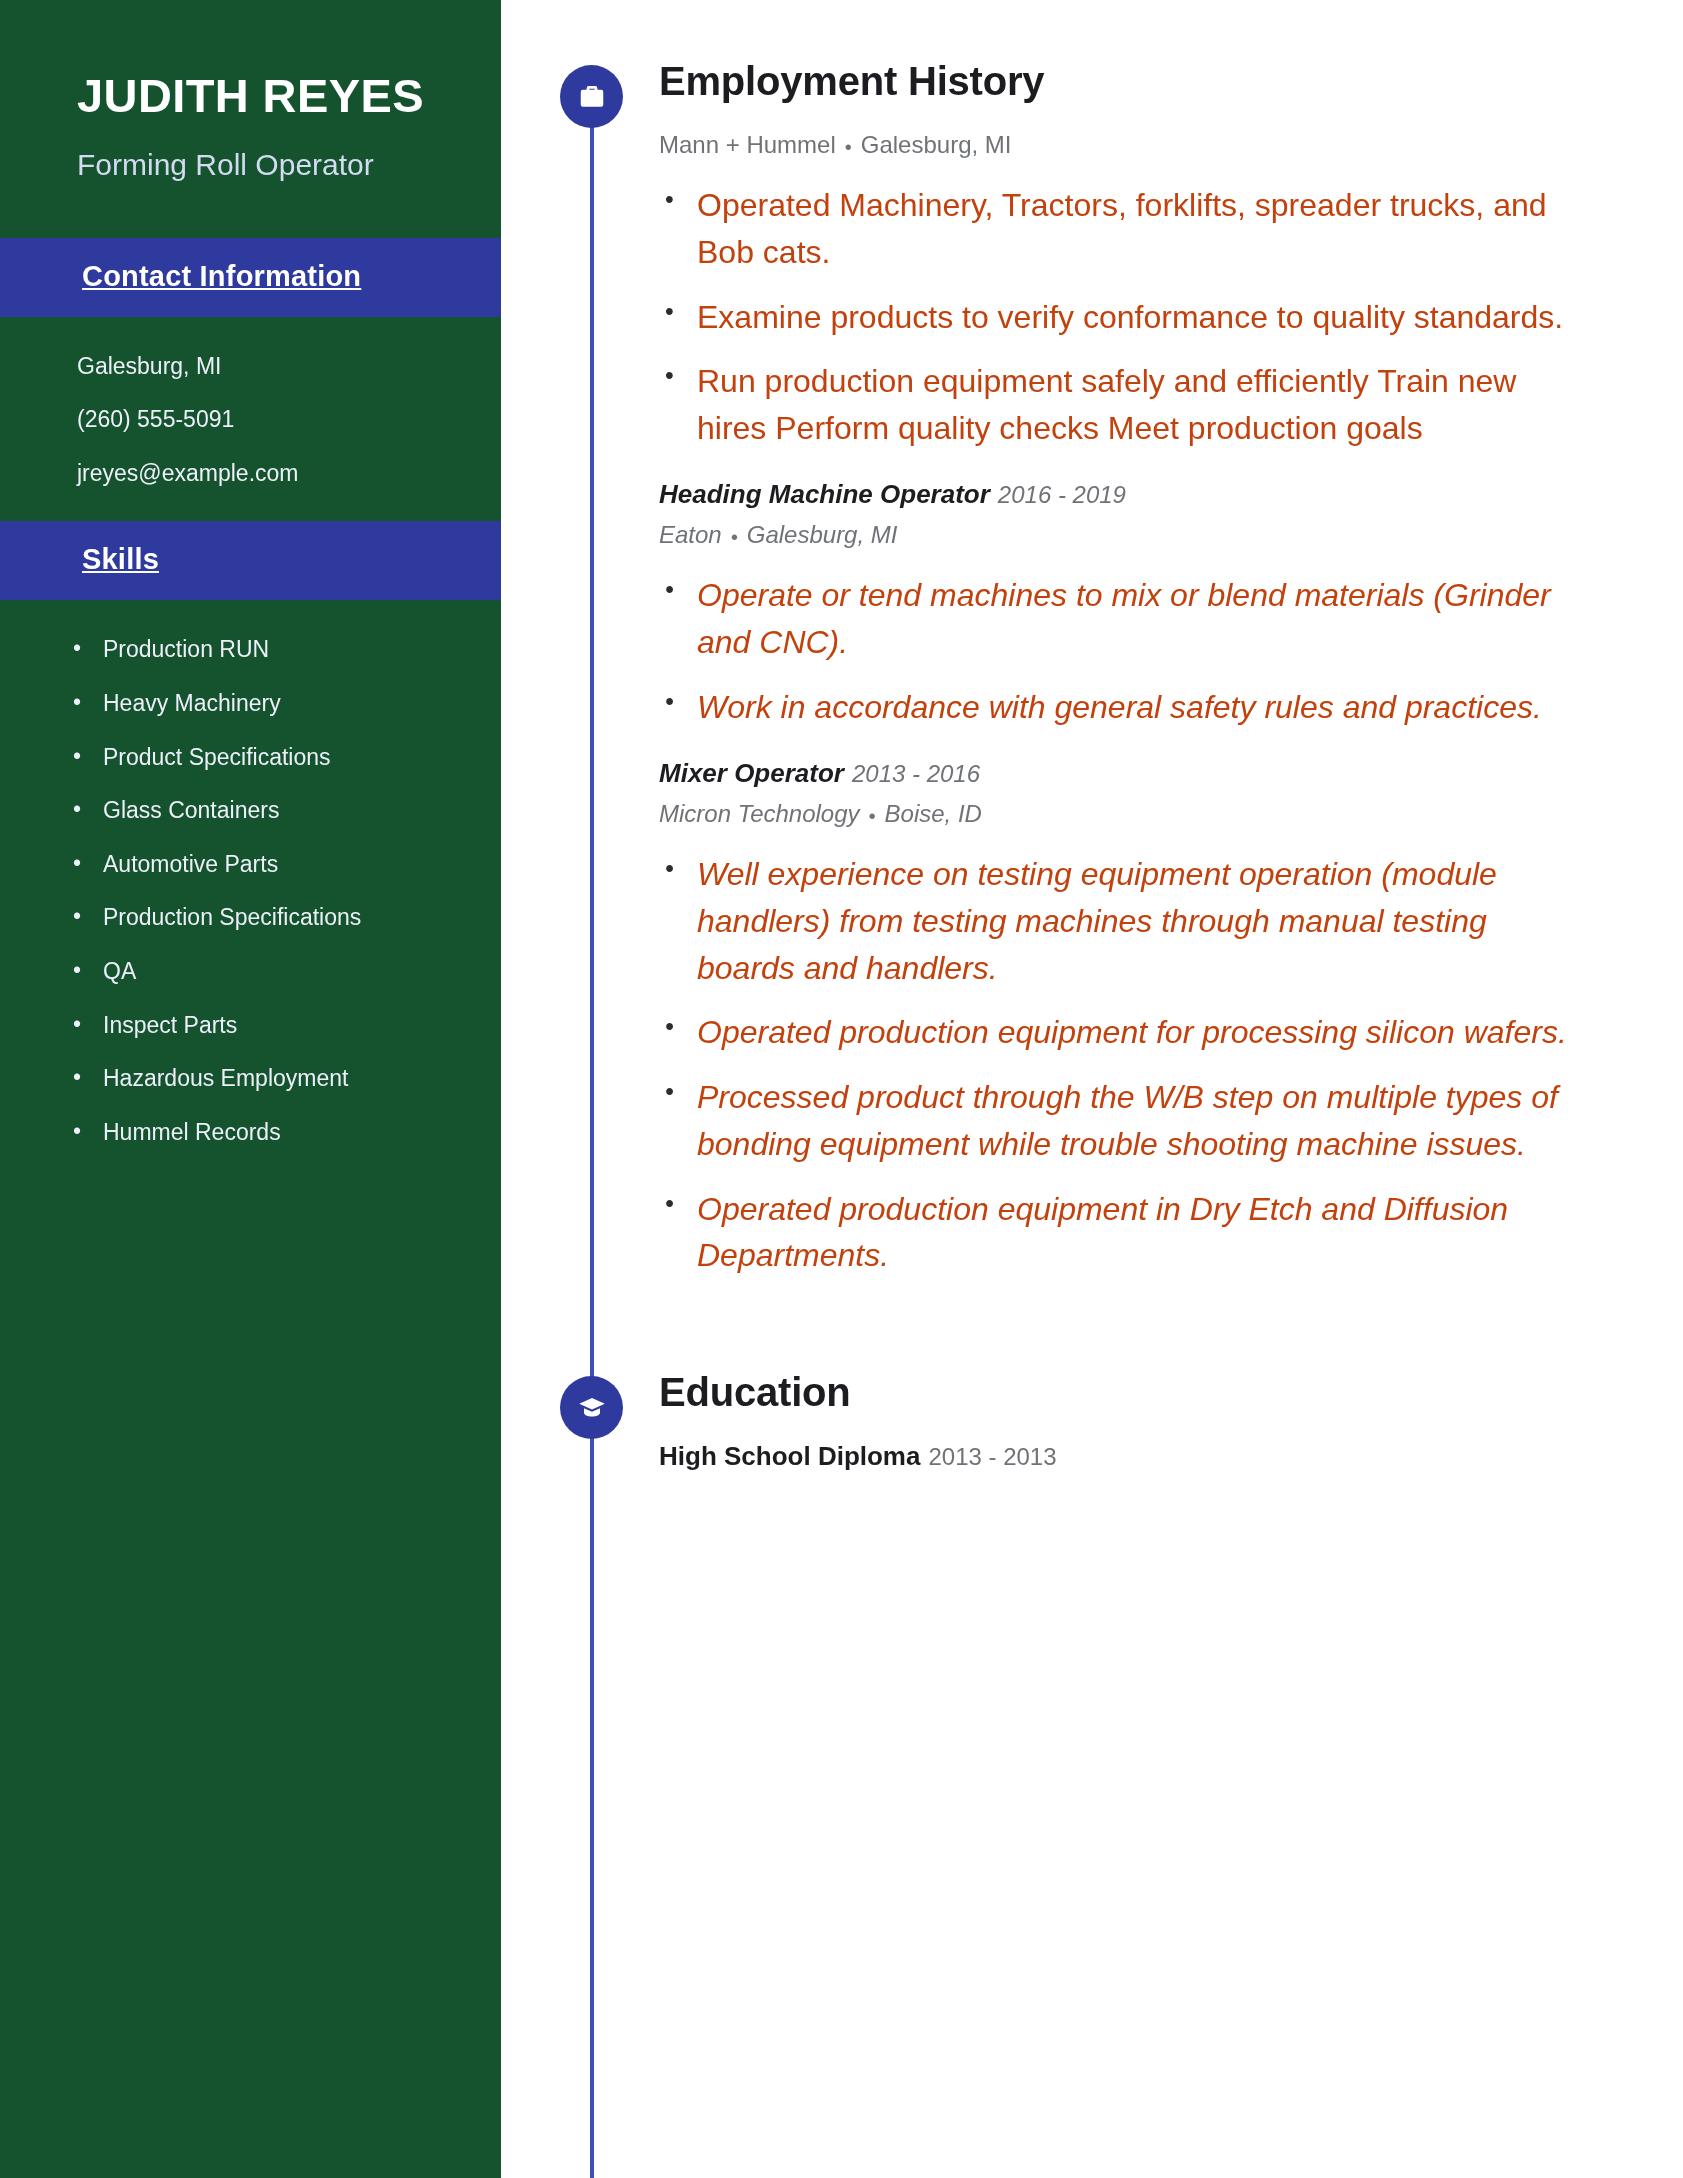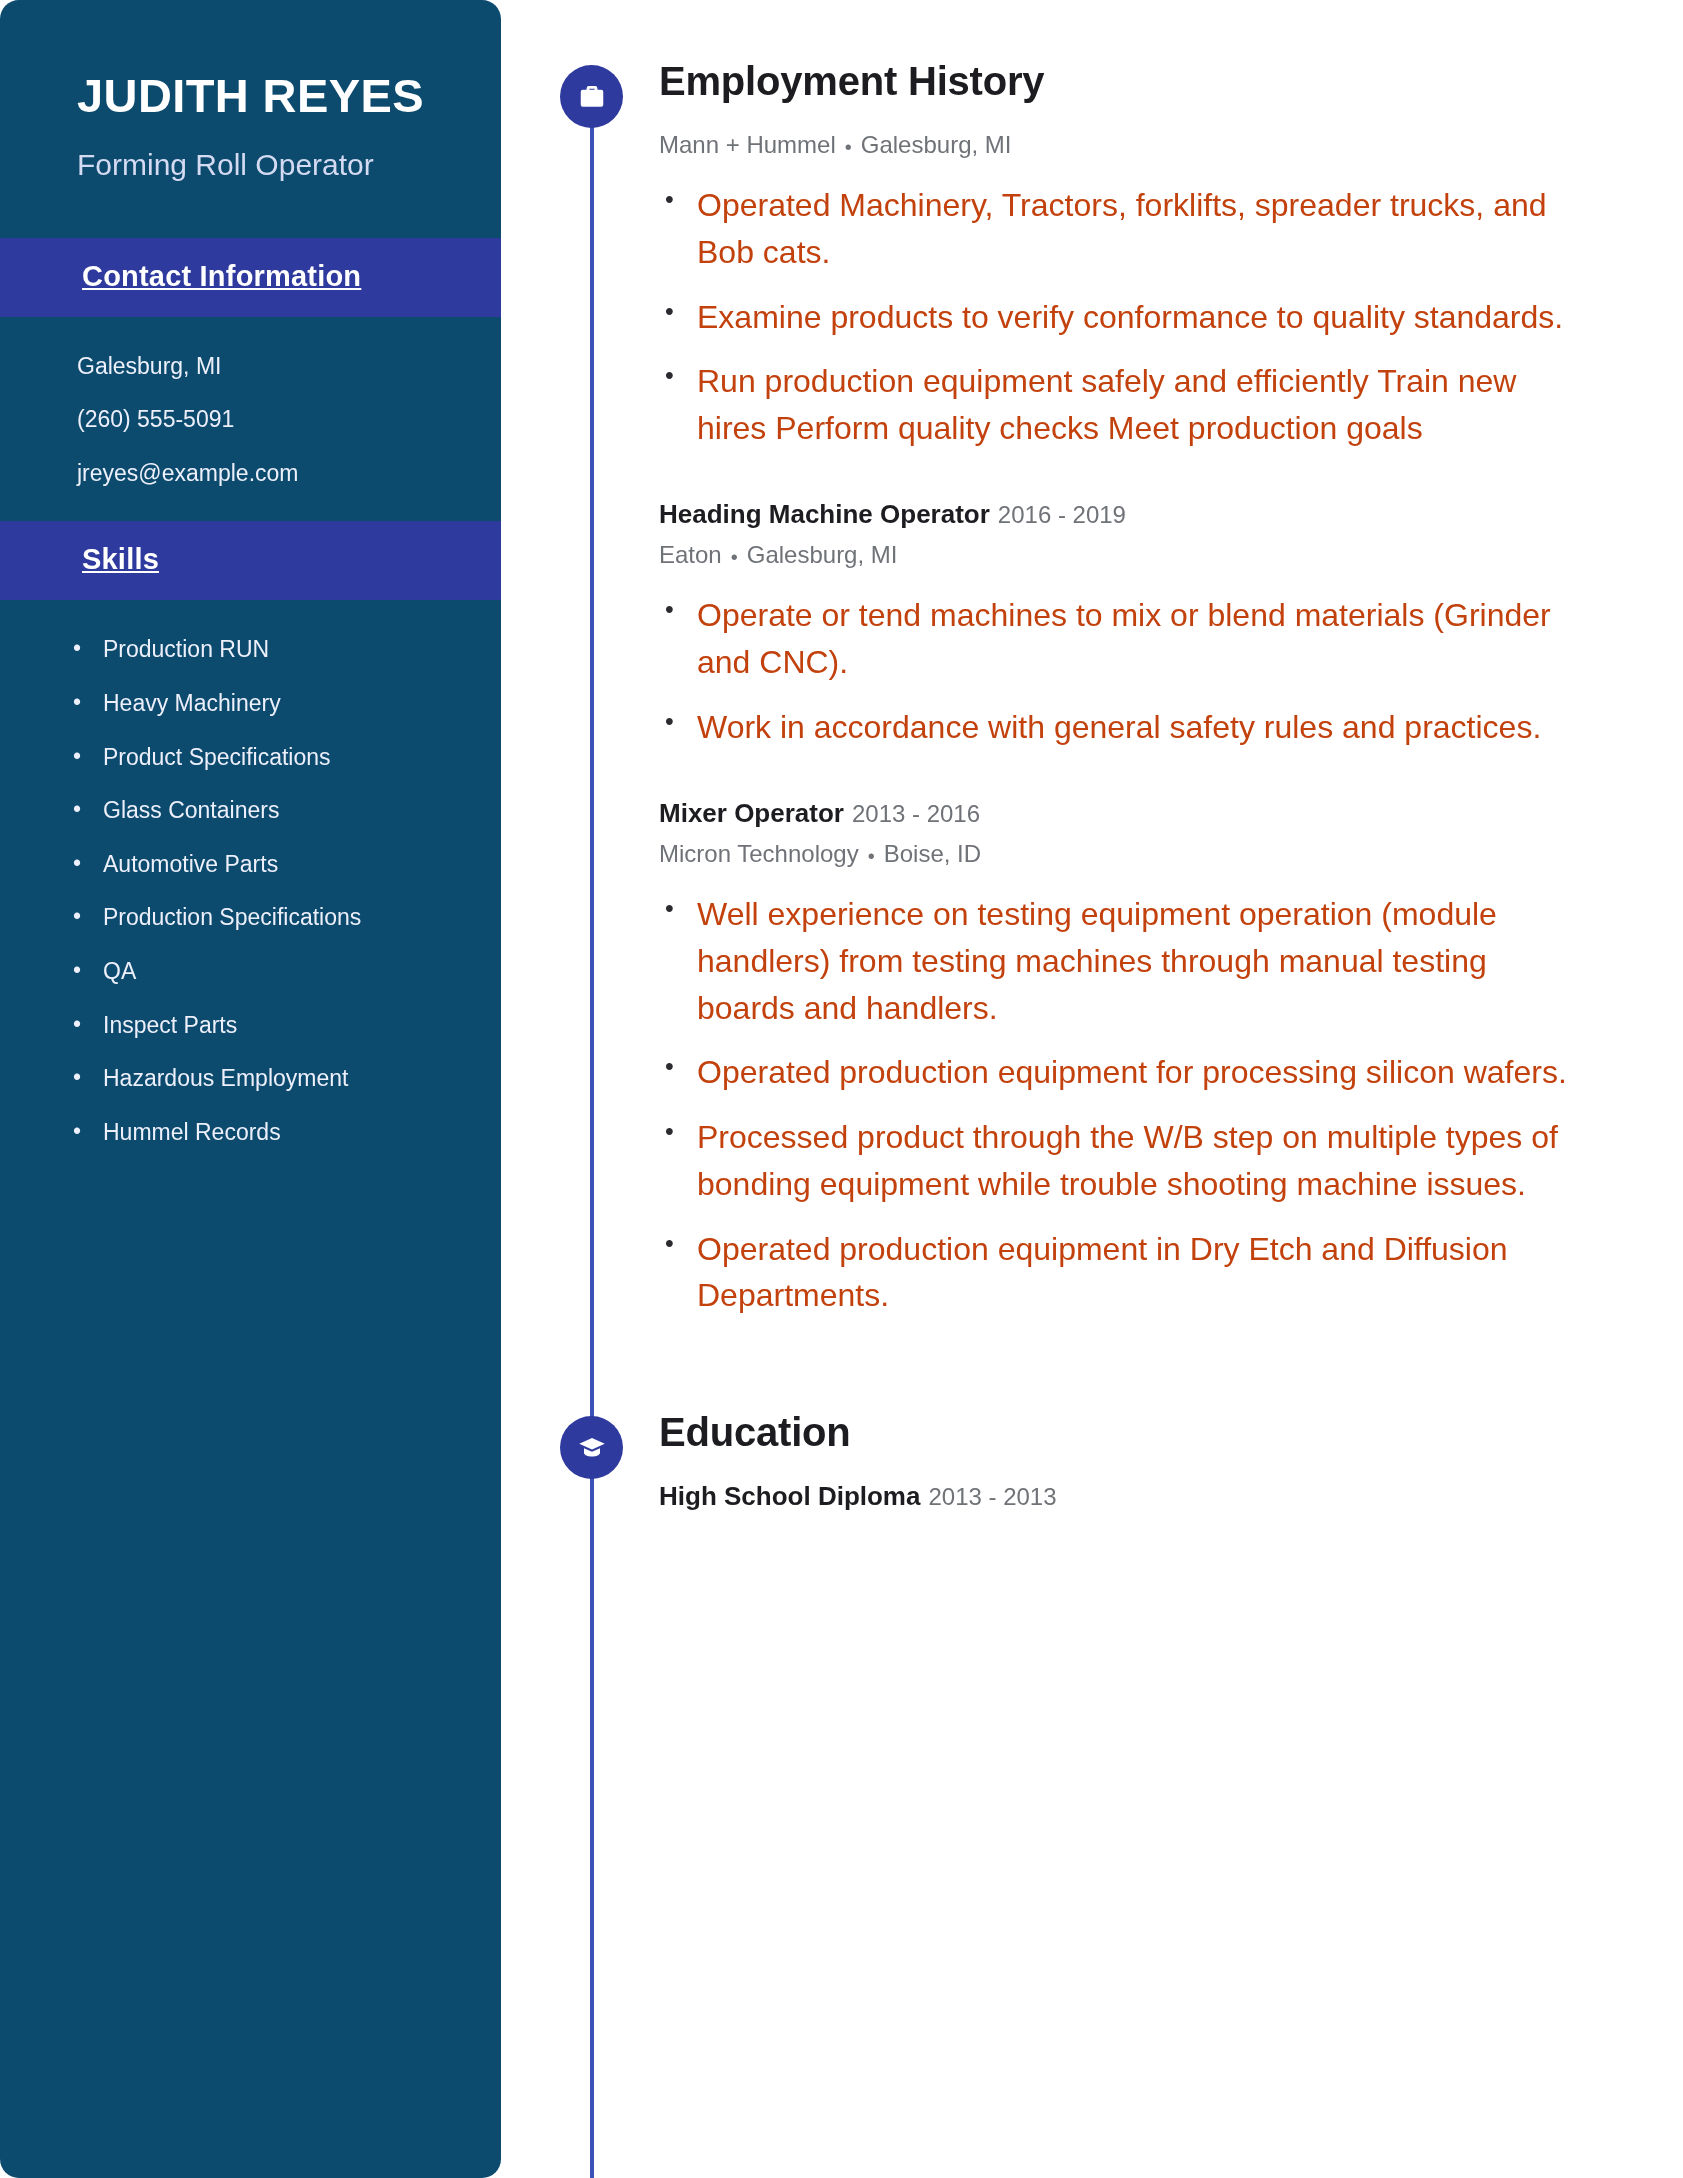--- a/index.html
+++ b/index.html
@@ -17,24 +17,23 @@
     height: 2178px;
     background: #ffffff;
     display: flex;
     overflow: hidden;
   }
 
   
   .sidebar {
     width: 501px;
     flex: 0 0 501px;
-    background: #0c4a6e;
+    background: #14532d;
     color: #ffffff;
     position: relative;
-    border-radius: 19px;
   }
 
   .name-block {
     padding: 69px 77px 0 77px;
   }
 
   .name {
     font-size: 47px;
     font-weight: 700;
     line-height: 1.16;
@@ -152,21 +151,21 @@
 
   .sec-title {
     font-size: 40px;
     font-weight: 700;
     color: #1d1d21;
     letter-spacing: -0.2px;
     line-height: 1.1;
   }
 
   .entry { margin-top: 26px; }
-  .entry + .entry { margin-top: 46px; }
+  .entry + .entry { margin-top: 26px; font-style: italic; }
 
   .entry-head {
     font-size: 26px;
     line-height: 1.25;
     color: #1d1d21;
   }
 
   .entry-role {
     font-weight: 700;
     color: #1d1d21;

